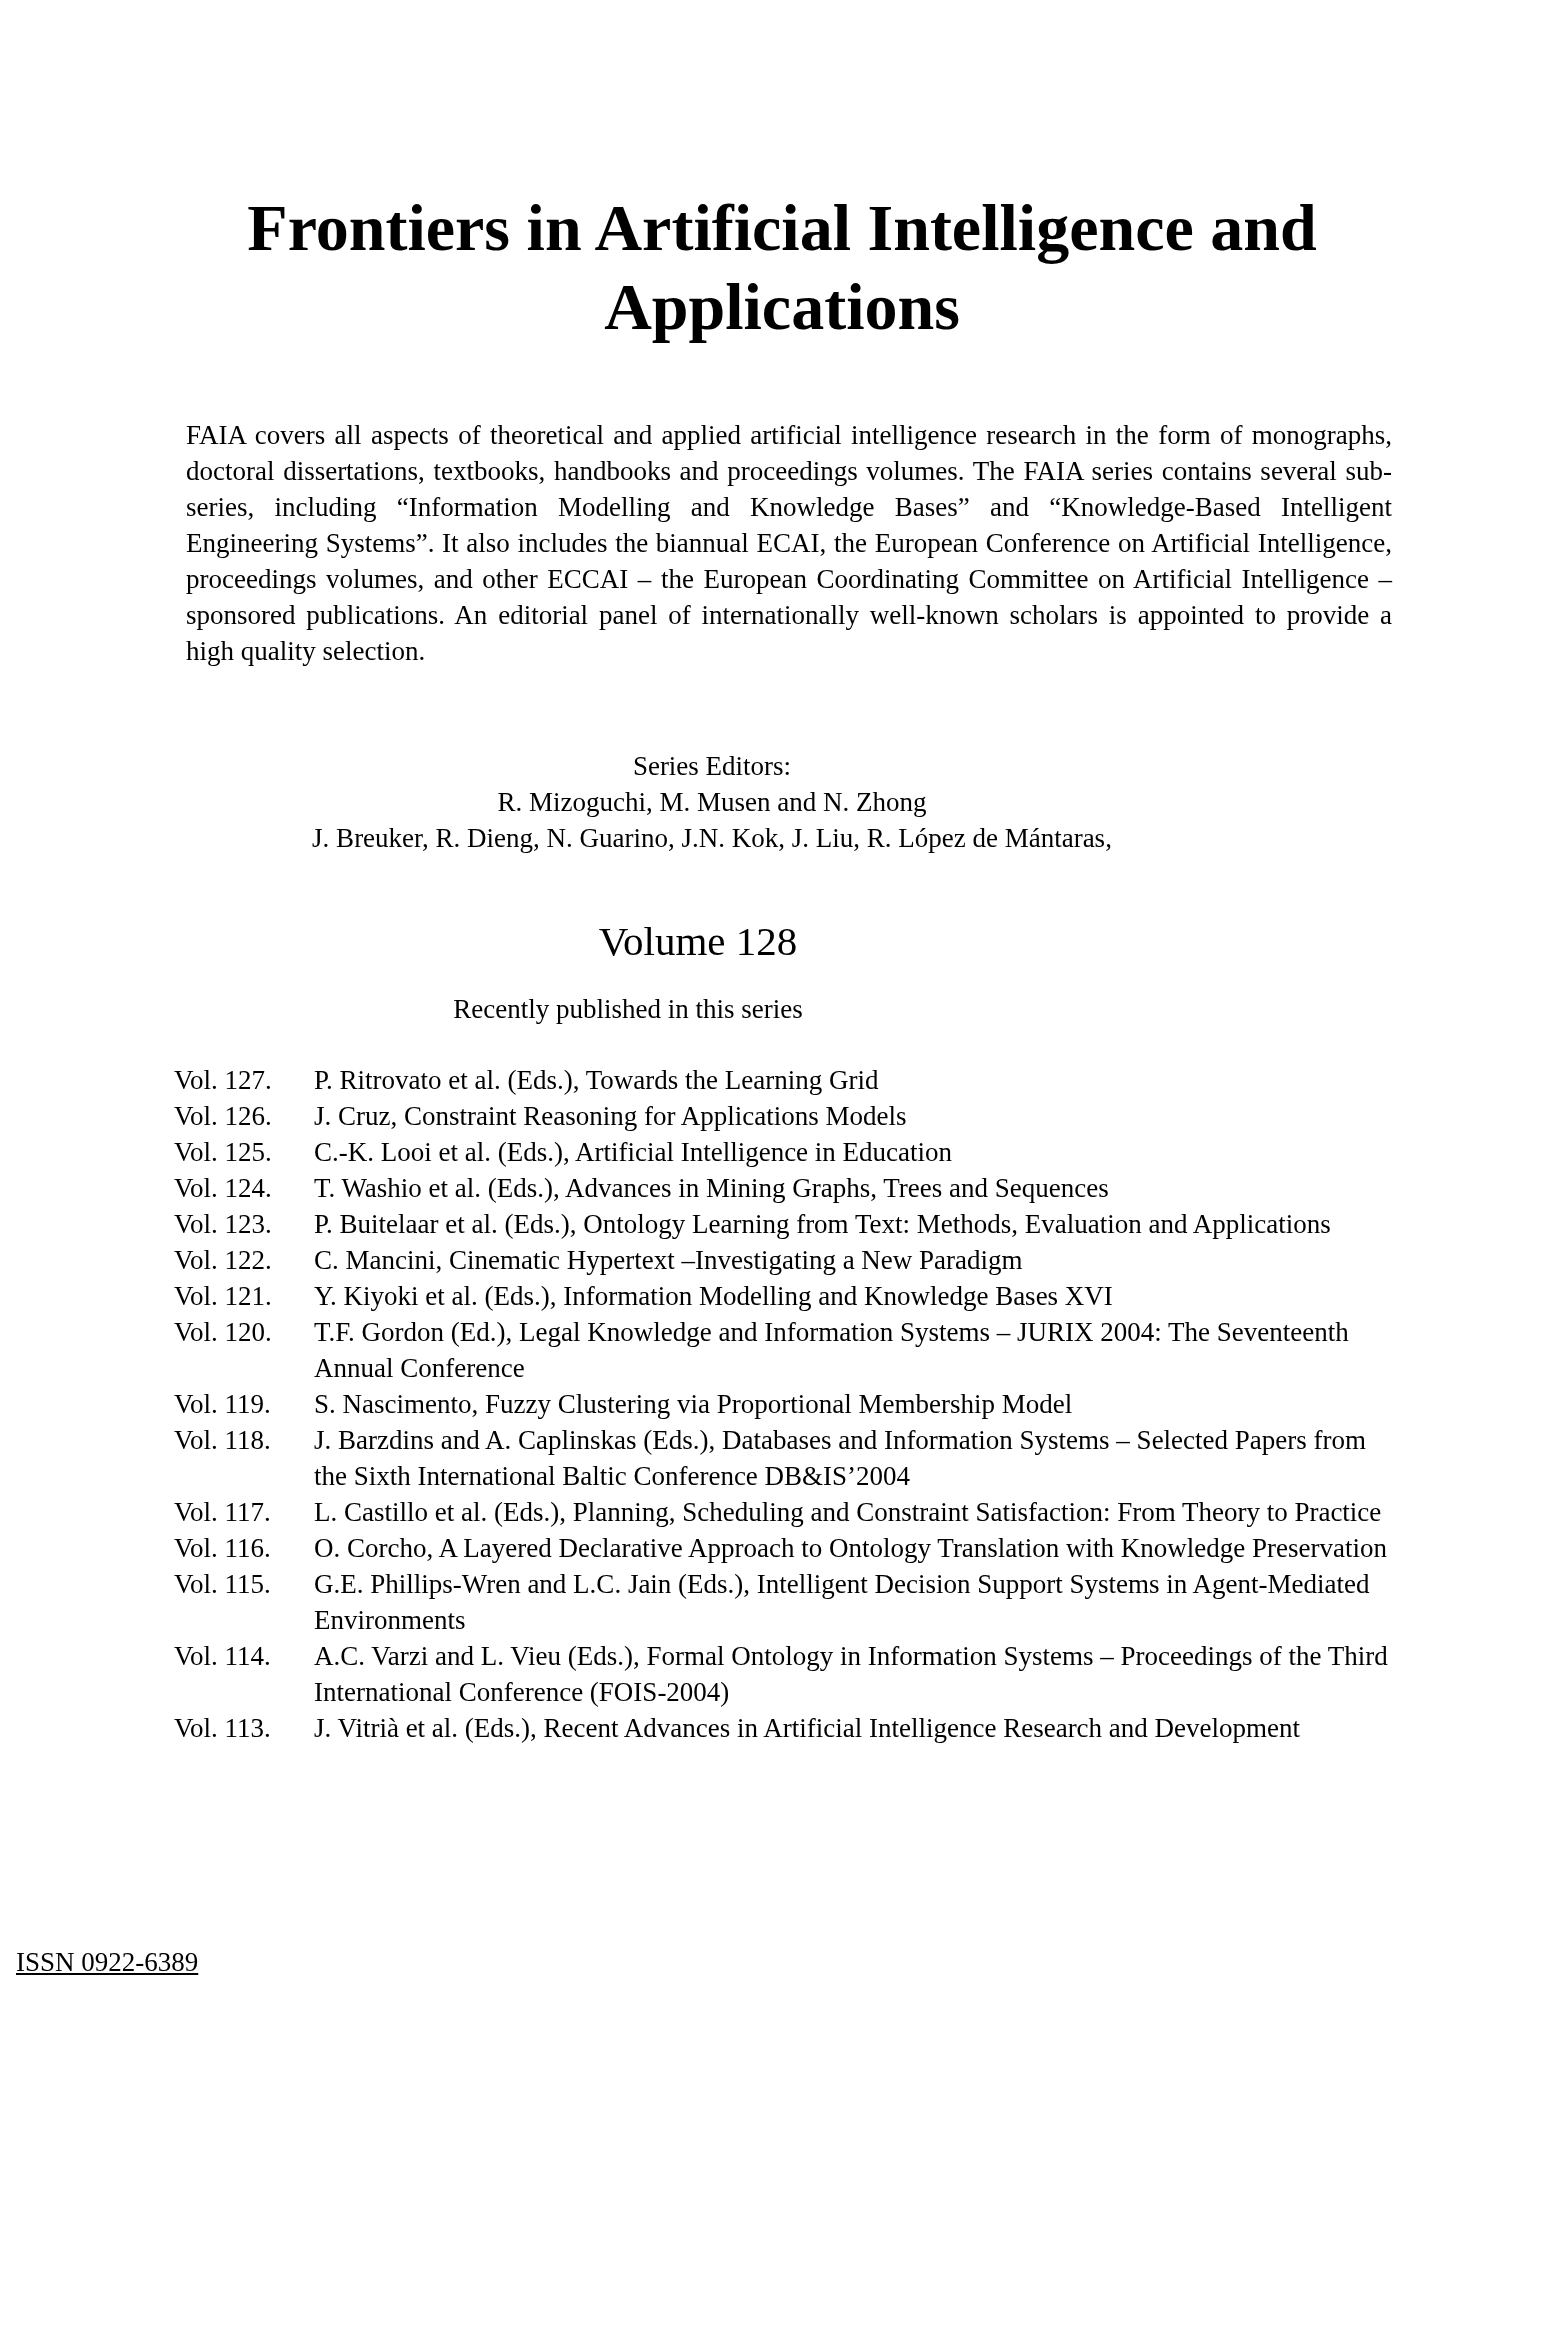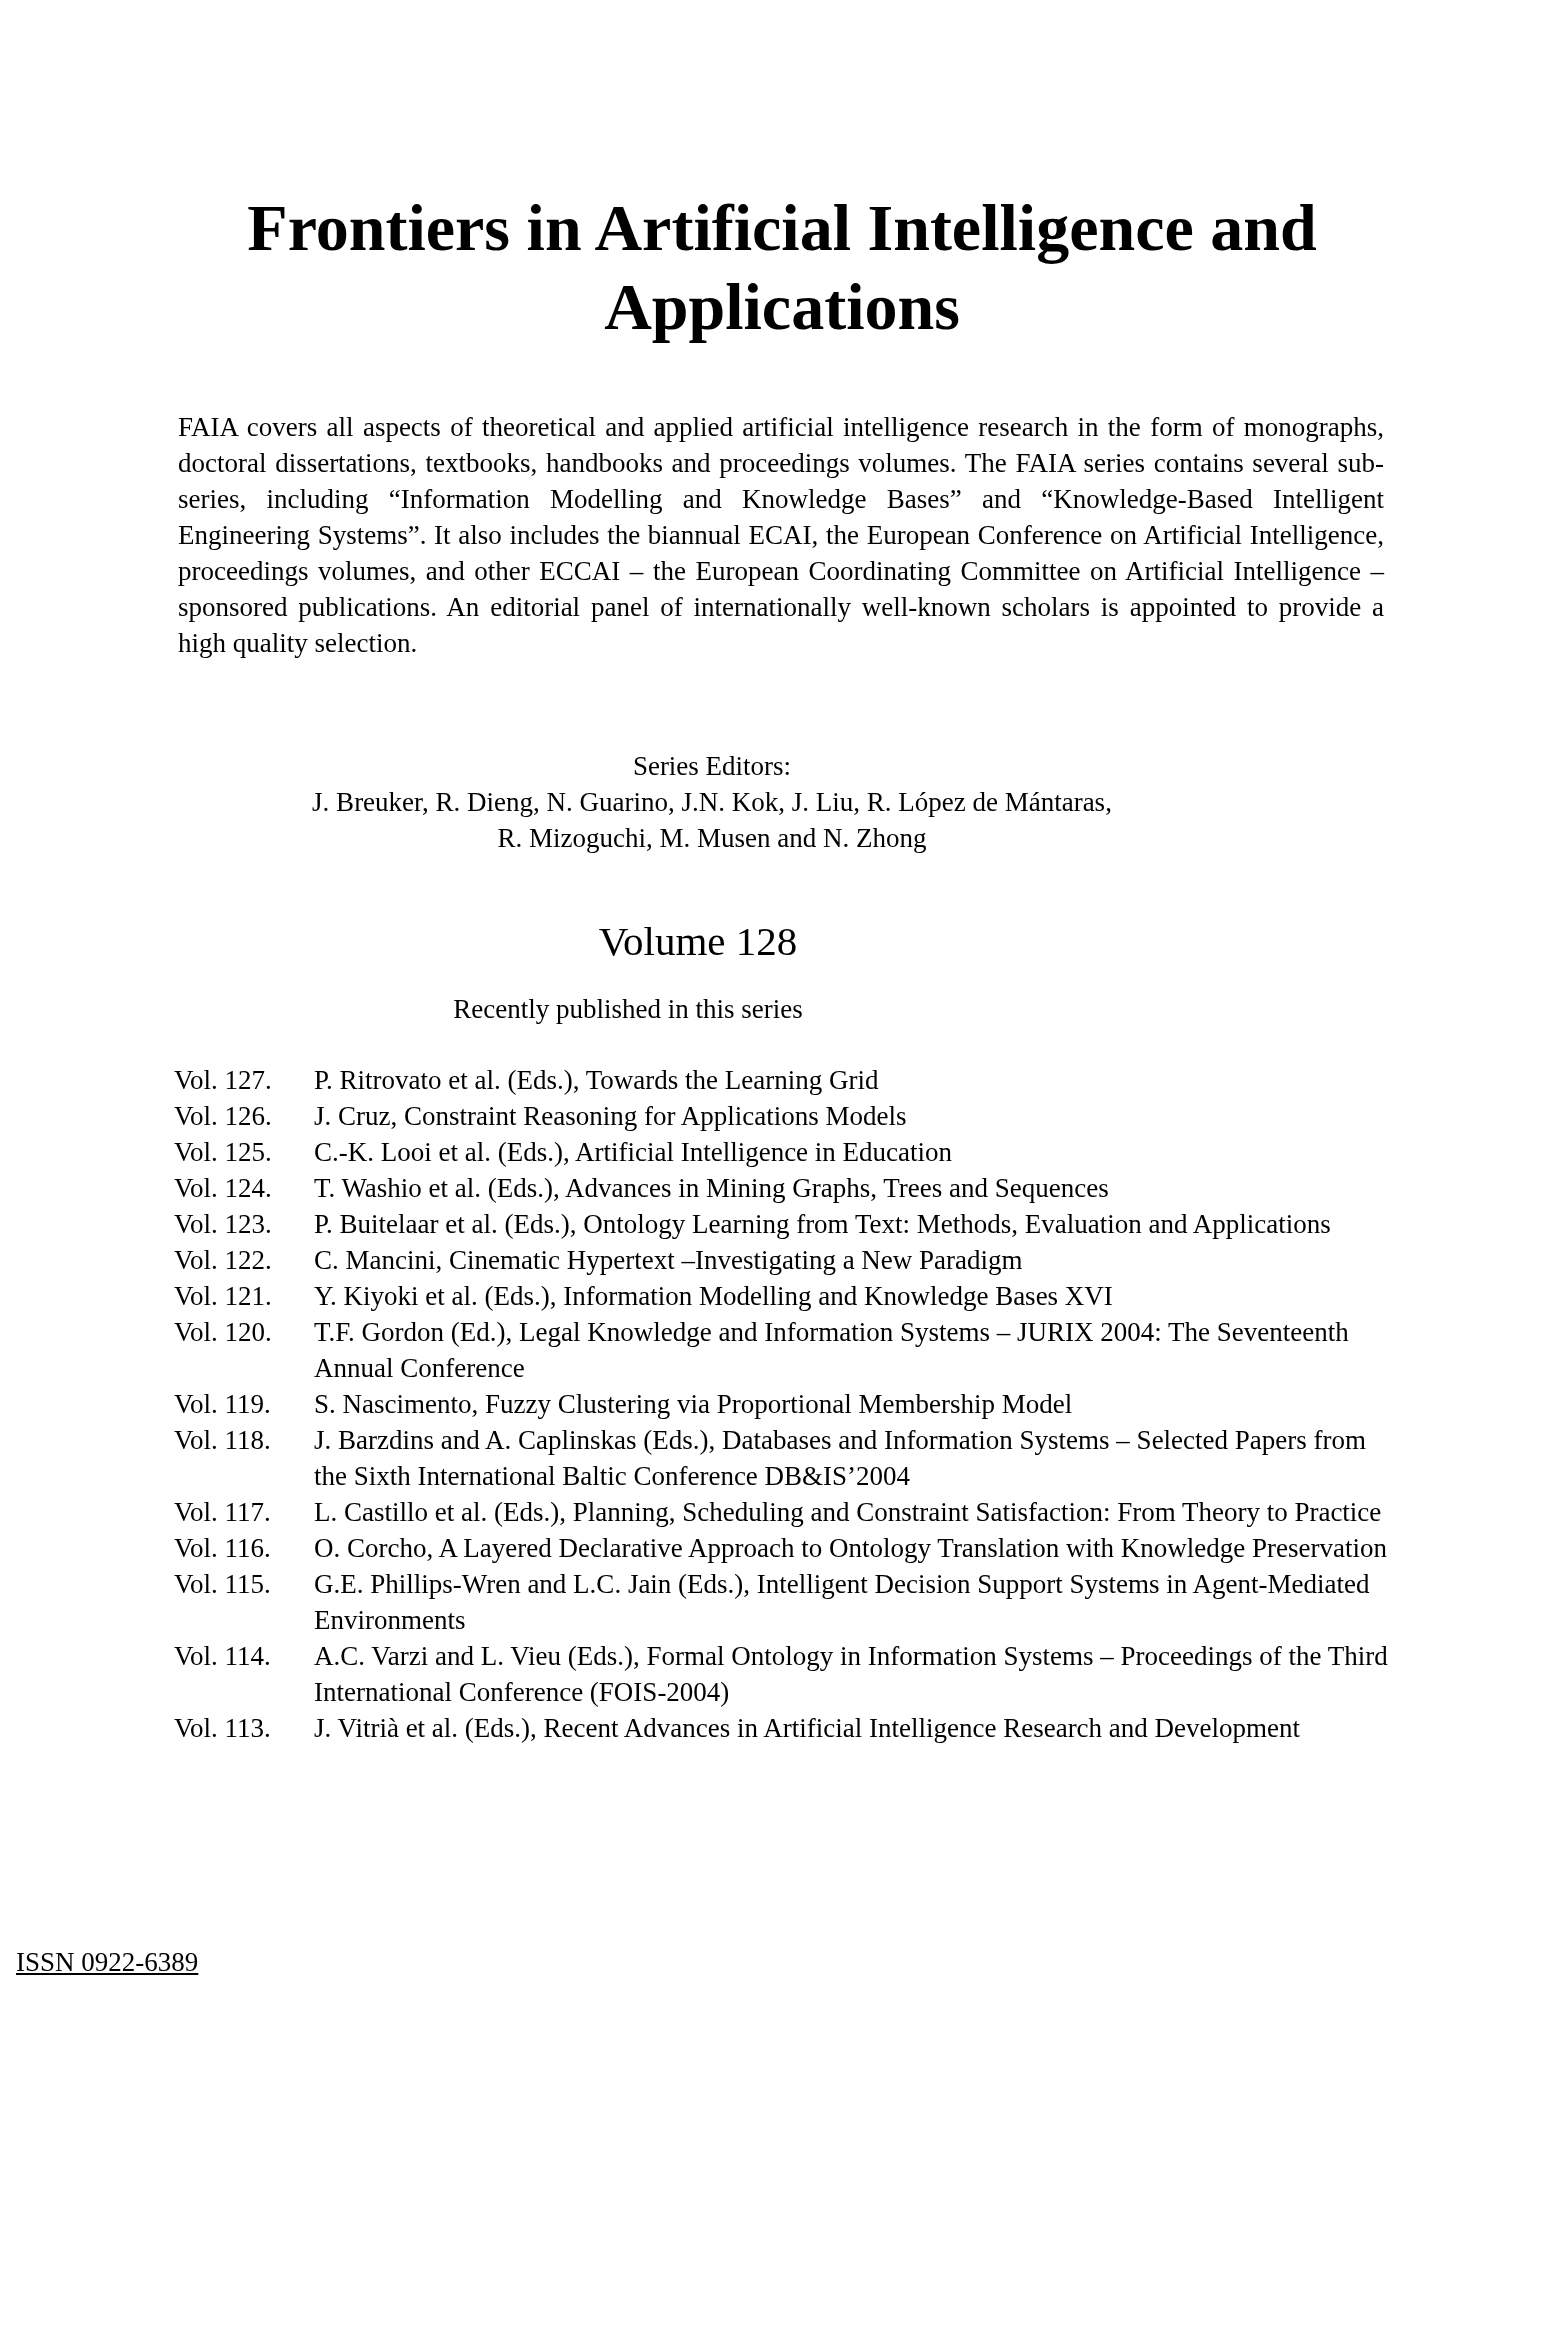--- a/index.html
+++ b/index.html
@@ -2,21 +2,21 @@
 <html style="font-size:13.2px"><head>
 <meta charset="utf-8">
 <style>
   html, body { margin:0; padding:0; background:#ffffff; }
   body { width:1564px; height:2342px; position:relative; overflow:hidden;
          font-family:"Liberation Serif", "DejaVu Serif", serif; color:#000; }
   .title { position:absolute; left:0; width:1564px; text-align:center;
            font-size:66px; line-height:79px; top:188px; margin:0; font-weight:bold; }
   .title span { display:block; }
   .intro { position:absolute; left:174px; width:1206px; top:405px;
-           font-size:27px; line-height:36px; text-align:justify; margin:4px; }
+           font-size:27px; line-height:36px; text-align:justify; margin:12px; }
   .editors { position:absolute; left:0; width:1424px; top:748px; text-align:center;
              font-size:27px; line-height:36px; }
   .editors div { display:block; }
   .volume { position:absolute; left:0; width:1396px; top:916px; text-align:center;
             font-size:41px; line-height:50px; margin:0; font-weight:normal; }
   .recent { position:absolute; left:0; width:1256px; top:991px; text-align:center;
             font-size:27px; line-height:36px; }
   .list { position:absolute; left:174px; top:1062px; width:1223px; margin:0; padding:0;
           list-style:none; font-size:27px; line-height:36px; }
   .list li { display:flex;gap:7px; }
@@ -30,22 +30,22 @@
 
 <h1 class="title">
   <span>Frontiers in Artificial Intelligence and</span>
   <span>Applications</span>
 </h1>
 
 <p class="intro">FAIA covers all aspects of theoretical and applied artificial intelligence research in the form of monographs, doctoral dissertations, textbooks, handbooks and proceedings volumes. The FAIA series contains several sub-series, including “Information Modelling and Knowledge Bases” and “Knowledge-Based Intelligent Engineering Systems”. It also includes the biannual ECAI, the European Conference on Artificial Intelligence, proceedings volumes, and other ECCAI – the European Coordinating Committee on Artificial Intelligence – sponsored publications. An editorial panel of internationally well-known scholars is appointed to provide a high quality selection.</p>
 
 <div class="editors">
   <div>Series Editors:</div>
+  <div>R. Mizoguchi, M. Musen and N. Zhong</div>
   <div>J. Breuker, R. Dieng, N. Guarino, J.N. Kok, J. Liu, R. López de Mántaras,</div>
-  <div>R. Mizoguchi, M. Musen and N. Zhong</div>
 </div>
 
 <h2 class="volume">Volume 128</h2>
 <div class="recent">Recently published in this series</div>
 
 <ul class="list">
   <li>
       <span class="vol">Vol. 127.</span>
       <span class="entry">P. Ritrovato et al. (Eds.), Towards the Learning Grid</span>
     </li>

